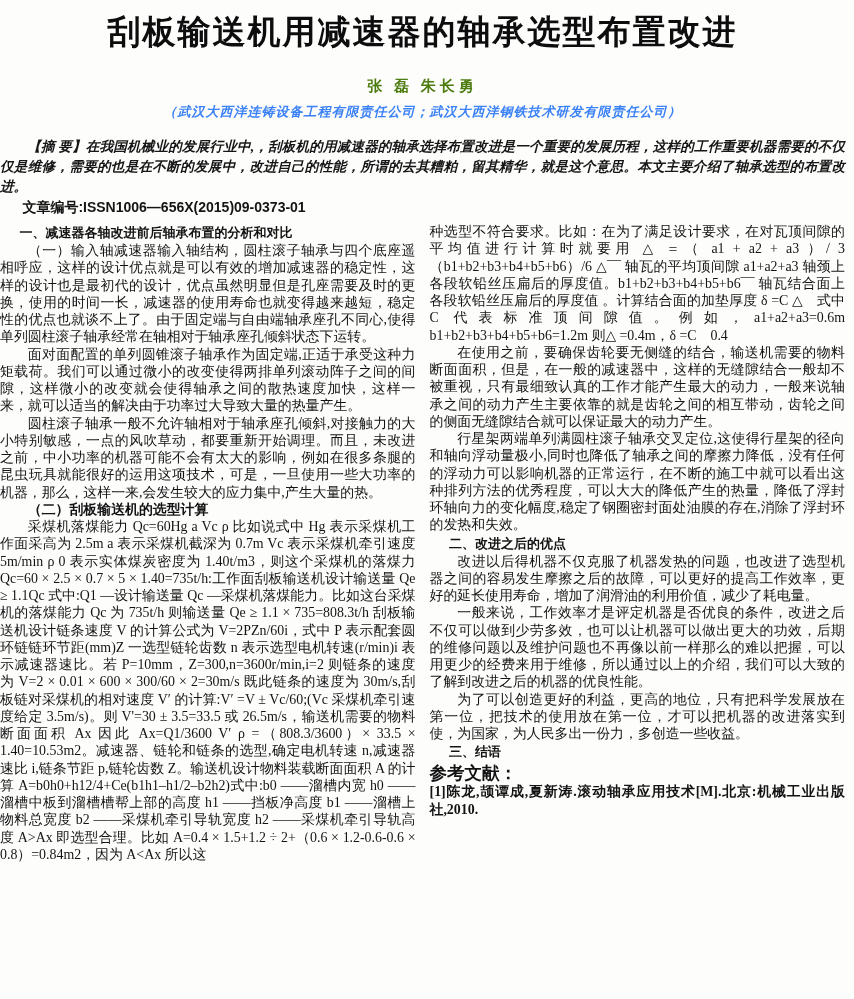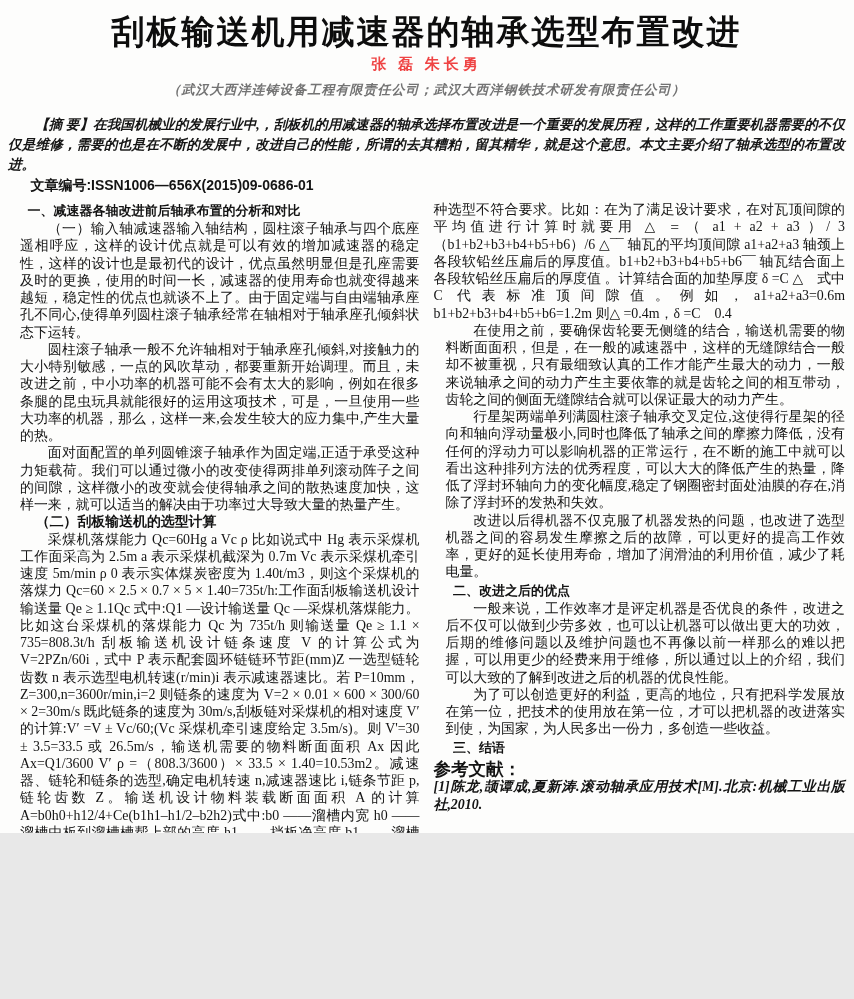--- a/index.html
+++ b/index.html
@@ -1,33 +1,33 @@
 <!DOCTYPE html>
 <html lang="zh"><head>
 <meta charset="utf-8">
 <style>
   html,body{margin:0;padding:0;background:#e8e8e8;}
   .page{
-    width:854px;height:833px;margin:0 auto;background:#fdfdfc;color:#141414;
+    width:854px;height:999px;margin:0 auto;background:#fdfdfc;color:#141414;
     font-family:"Liberation Serif","DejaVu Serif",serif;
     position:relative;overflow:hidden;box-sizing:border-box;
-    padding:6px 9px 4px 8px;
+    padding:6px 9px 4px 0;
   }
   .title{
     font-family:"Liberation Sans","DejaVu Sans",sans-serif;
     font-weight:bold;font-size:33px;text-align:center;letter-spacing:2px;
     margin:4px 0 0 0;color:#0d0d0d;
   }
   .authors{
     text-align:center;font-size:15px;font-weight:bold;letter-spacing:4px;
-    color:#ef4444;
+    margin-top:22px;color:#4d7c0f;
   }
   .affiliation{
     text-align:center;font-size:13px;font-style:italic;font-weight:bold;
-    margin-top:7px;color:#737373;letter-spacing:1px;
+    margin-top:7px;color:#3b82f6;letter-spacing:1px;
   }
   .frontmatter{margin-top:16px;font-size:13.6px;line-height:20px;}
   .abstract, .keywords{
     font-style:italic;font-weight:bold;text-align:justify;color:#161616;
   }
   .abstract{ text-indent:2em; }
   .keywords{ text-indent:2em; margin-top:0; }
   .label{ font-weight:bold; }
   .article-number{
     font-family:"Liberation Sans","DejaVu Sans",sans-serif;
@@ -43,58 +43,58 @@
   .blk{margin:0;}
   .h{
     font-weight:bold;font-size:13px;text-indent:1.5em;
     font-family:"Liberation Sans","DejaVu Sans",sans-serif;
     line-height:19px;
   }
   .hsub{
     font-weight:bold;text-indent:2em;
     font-family:Liberation Sans, sans-serif;
   }
-  .p{ text-indent:2em;margin-left:12px; }
+  .p{ text-indent:2em; }
   .pcont{ text-indent:0; }
   .refh{
     font-weight:bold;font-size:17.5px;margin-top:4px;
     font-family:"Liberation Sans","DejaVu Sans",sans-serif;
   }
   .ref{
-    font-weight:bold;font-style:italic;line-height:18px;
+    font-weight:bold;line-height:18px;
   }
 </style>
 </head>
 <body>
 
 <div class="page">
   <h1 class="title">刮板输送机用减速器的轴承选型布置改进</h1>
   <div class="authors">张  磊  朱长勇</div>
   <div class="affiliation">（武汉大西洋连铸设备工程有限责任公司；武汉大西洋钢铁技术研发有限责任公司）</div>
 
   <div class="frontmatter">
     <p class="abstract blk"><span class="label">【摘  要】</span><span>在我国机械业的发展行业中,，刮板机的用减速器的轴承选择布置改进是一个重要的发展历程，这样的工作重要机器需要的不仅仅是维修，需要的也是在不断的发展中，改进自己的性能，所谓的去其糟粕，留其精华，就是这个意思。本文主要介绍了轴承选型的布置改进。</span></p>
-    <p class="article-number blk">文章编号:ISSN1006—656X(2015)09-0686-01</p>
+    <p class="article-number blk">文章编号:ISSN1006—656X(2015)09-0373-01</p>
   </div>
 
   <div class="columns">
     <div class="col">
         <div class="blk h">一、减速器各轴改进前后轴承布置的分析和对比</div>
         <div class="blk p">（一）输入轴减速器输入轴结构，圆柱滚子轴承与四个底座遥相呼应，这样的设计优点就是可以有效的增加减速器的稳定性，这样的设计也是最初代的设计，优点虽然明显但是孔座需要及时的更换，使用的时间一长，减速器的使用寿命也就变得越来越短，稳定性的优点也就谈不上了。由于固定端与自由端轴承座孔不同心,使得单列圆柱滚子轴承经常在轴相对于轴承座孔倾斜状态下运转。</div>
+        <div class="blk p">面对面配置的单列圆锥滚子轴承作为固定端,正适于承受这种力矩载荷。我们可以通过微小的改变使得两排单列滚动阵子之间的间隙，这样微小的改变就会使得轴承之间的散热速度加快，这样一来，就可以适当的解决由于功率过大导致大量的热量产生。</div>
         <div class="blk p">圆柱滚子轴承一般不允许轴相对于轴承座孔倾斜,对接触力的大小特别敏感，一点的风吹草动，都要重新开始调理。而且，未改进之前，中小功率的机器可能不会有太大的影响，例如在很多条腿的昆虫玩具就能很好的运用这项技术，可是，一旦使用一些大功率的机器，那么，这样一来,会发生较大的应力集中,产生大量的热。</div>
-        <div class="blk p">面对面配置的单列圆锥滚子轴承作为固定端,正适于承受这种力矩载荷。我们可以通过微小的改变使得两排单列滚动阵子之间的间隙，这样微小的改变就会使得轴承之间的散热速度加快，这样一来，就可以适当的解决由于功率过大导致大量的热量产生。</div>
         <div class="blk hsub">（二）刮板输送机的选型计算</div>
         <div class="blk p">采煤机落煤能力 Qc=60Hg a Vc ρ 比如说式中 Hg 表示采煤机工作面采高为 2.5m a 表示采煤机截深为 0.7m Vc 表示采煤机牵引速度 5m/min ρ 0 表示实体煤炭密度为 1.40t/m3，则这个采煤机的落煤力 Qc=60 × 2.5 × 0.7 × 5 × 1.40=735t/h:工作面刮板输送机设计输送量 Qe ≥ 1.1Qc 式中:Q1 —设计输送量 Qc —采煤机落煤能力。比如这台采煤机的落煤能力 Qc 为 735t/h 则输送量 Qe ≥ 1.1 × 735=808.3t/h 刮板输送机设计链条速度 V 的计算公式为 V=2PZn/60i，式中 P 表示配套圆环链链环节距(mm)Z 一选型链轮齿数 n 表示选型电机转速(r/min)i 表示减速器速比。若 P=10mm，Z=300,n=3600r/min,i=2 则链条的速度为 V=2 × 0.01 × 600 × 300/60 × 2=30m/s 既此链条的速度为 30m/s,刮板链对采煤机的相对速度 V′ 的计算:V′ =V ± Vc/60;(Vc 采煤机牵引速度给定 3.5m/s)。则 V'=30 ± 3.5=33.5 或 26.5m/s，输送机需要的物料断面面积 Ax 因此 Ax=Q1/3600 V′ ρ =（808.3/3600）× 33.5 × 1.40=10.53m2。减速器、链轮和链条的选型,确定电机转速 n,减速器速比 i,链条节距 p,链轮齿数 Z。输送机设计物料装载断面面积 A 的计算 A=b0h0+h12/4+Ce(b1h1–h1/2–b2h2)式中:b0 ——溜槽内宽 h0 ——溜槽中板到溜槽槽帮上部的高度 h1 ——挡板净高度 b1 ——溜槽上物料总宽度 b2 ——采煤机牵引导轨宽度 h2 ——采煤机牵引导轨高度 A&gt;Ax 即选型合理。比如 A=0.4 × 1.5+1.2 ÷ 2+（0.6 × 1.2-0.6-0.6 × 0.8）=0.84m2，因为 A&lt;Ax 所以这</div>
       </div>
     <div class="col">
         <div class="blk pcont">种选型不符合要求。比如：在为了满足设计要求，在对瓦顶间隙的平均值进行计算时就要用 △ ＝（ a1 + a2 + a3 ）/ 3（b1+b2+b3+b4+b5+b6）/6  △¯¯ 轴瓦的平均顶间隙 a1+a2+a3 轴颈上各段软铅丝压扁后的厚度值。b1+b2+b3+b4+b5+b6¯¯ 轴瓦结合面上各段软铅丝压扁后的厚度值 。计算结合面的加垫厚度 δ =C △　式中 C 代表标准顶间隙值。例如，a1+a2+a3=0.6m b1+b2+b3+b4+b5+b6=1.2m 则△ =0.4m，δ =C　0.4</div>
         <div class="blk p">在使用之前，要确保齿轮要无侧缝的结合，输送机需要的物料断面面积，但是，在一般的减速器中，这样的无缝隙结合一般却不被重视，只有最细致认真的工作才能产生最大的动力，一般来说轴承之间的动力产生主要依靠的就是齿轮之间的相互带动，齿轮之间的侧面无缝隙结合就可以保证最大的动力产生。</div>
         <div class="blk p">行星架两端单列满圆柱滚子轴承交叉定位,这使得行星架的径向和轴向浮动量极小,同时也降低了轴承之间的摩擦力降低，没有任何的浮动力可以影响机器的正常运行，在不断的施工中就可以看出这种排列方法的优秀程度，可以大大的降低产生的热量，降低了浮封环轴向力的变化幅度,稳定了钢圈密封面处油膜的存在,消除了浮封环的发热和失效。</div>
+        <div class="blk h">二、改进之后的优点</div>
         <div class="blk p">改进以后得机器不仅克服了机器发热的问题，也改进了选型机器之间的容易发生摩擦之后的故障，可以更好的提高工作效率，更好的延长使用寿命，增加了润滑油的利用价值，减少了耗电量。</div>
-        <div class="blk h">二、改进之后的优点</div>
         <div class="blk p">一般来说，工作效率才是评定机器是否优良的条件，改进之后不仅可以做到少劳多效，也可以让机器可以做出更大的功效，后期的维修问题以及维护问题也不再像以前一样那么的难以把握，可以用更少的经费来用于维修，所以通过以上的介绍，我们可以大致的了解到改进之后的机器的优良性能。</div>
         <div class="blk p">为了可以创造更好的利益，更高的地位，只有把科学发展放在第一位，把技术的使用放在第一位，才可以把机器的改进落实到使，为国家，为人民多出一份力，多创造一些收益。</div>
         <div class="blk h">三、结语</div>
         <div class="blk refh">参考文献：</div>
         <div class="blk ref">[1]陈龙,颉谭成,夏新涛.滚动轴承应用技术[M].北京:机械工业出版社,2010.</div>
       </div>
   </div>
 </div>
 
 </body></html>

